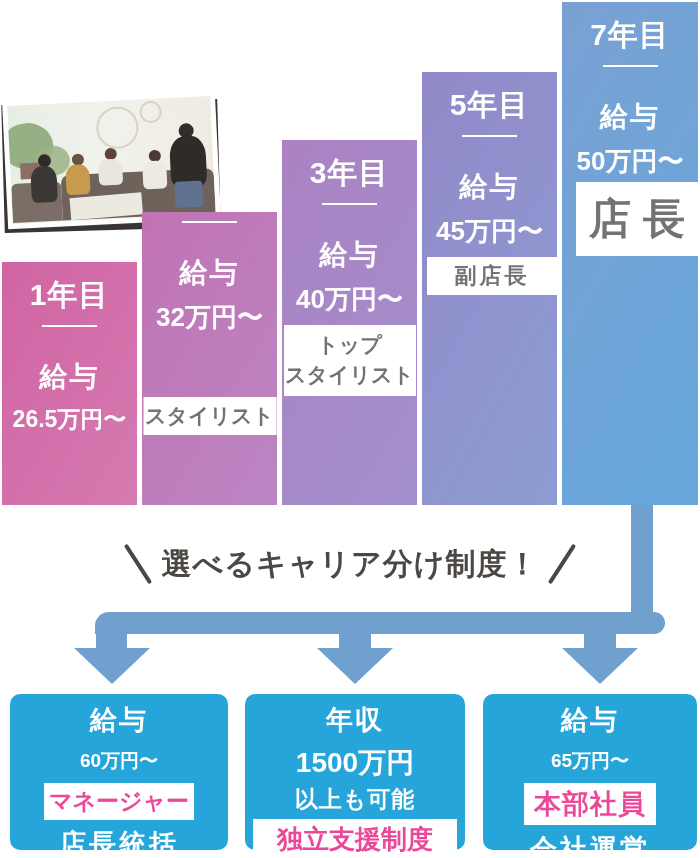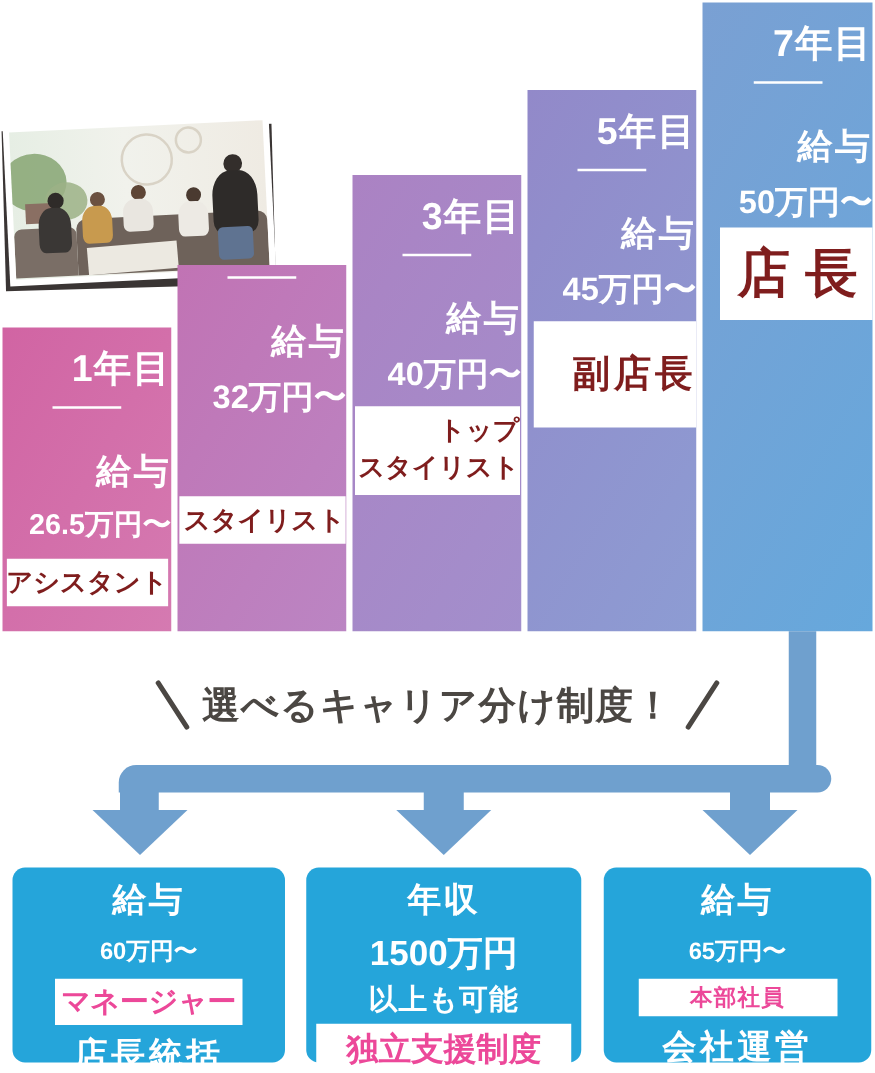--- a/index.html
+++ b/index.html
@@ -4,41 +4,41 @@
 <style>
   * { margin:0; padding:0; box-sizing:border-box; }
   html,body { background:#ffffff; }
   body { font-family:"Liberation Sans","DejaVu Sans",sans-serif; }
   #stage {
     position:relative; width:700px; height:858px; margin:0 auto;
     background:#ffffff; overflow:hidden;
   }
 
   
-  .bar { position:absolute; text-align:right; color:#fff; }
+  .bar { position:absolute; text-align:center; color:#fff; }
   #bar1 { left:2px;   top:262px; width:135px; height:243px; background:linear-gradient(120deg,#d164a3,#d57ab1); }
   #bar2 { left:142px; top:212px; width:135px; height:293px; background:linear-gradient(120deg,#c173b4,#bb85c3); }
   #bar3 { left:282px; top:140px; width:135px; height:365px; background:linear-gradient(120deg,#ab82c3,#a28fcc); }
   #bar4 { left:422px; top:72px;  width:135px; height:433px; background:linear-gradient(120deg,#9289c9,#8d9cd3); }
   #bar5 { left:562px; top:2px;   width:136px; height:503px; background:linear-gradient(120deg,#7aa0d3,#66a8dc); }
 
   .bar .year    { font-size:30px; font-weight:bold; padding-top:13px; letter-spacing:1px; }
   .bar .divider { width:55px; height:2px; background:#fff; margin:9px auto 0; }
   .bar .salary  { font-size:28px; font-weight:bold; margin-top:31px; letter-spacing:2px; }
   .bar .amount  { font-size:26px; font-weight:bold; margin-top:8px; white-space:nowrap; }
   #bar1 .amount { font-size:23px; }
 
   .role {
     position:absolute; top:185px; left:50%; transform:translateX(-50%);
-    background:#fff; color:#7f1d1d; font-weight:bold; white-space:nowrap;
+    background:#fff; color:#737373; font-weight:bold; white-space:nowrap;
   }
   #bar1 .role { font-size:21px; width:129px; padding:5px 0; }
   #bar2 .role { font-size:21px; width:133px; padding:5px 0; }
   #bar3 .role { font-size:21px; width:132px; padding:5px 0; line-height:1.45; white-space:normal; }
-  #bar4 .role { font-size:30px; width:130px; padding:22px 0; left:auto; right:0; transform:none; letter-spacing:3px; }
+  #bar4 .role { font-size:22px; width:130px; padding:4px 0; left:auto; right:0; transform:none; letter-spacing:3px; }
   #bar5 .role { font-size:42px; width:122px; padding:9px 0; left:auto; right:0; transform:none; top:180px; letter-spacing:12px; text-indent:12px; }
 
   
   #photo-shadow {
     position:absolute; left:3px; top:102px; width:216px; height:128px;
     background:#3a3534; transform:rotate(-1.6deg);
   }
   #photo {
     position:absolute; left:5px; top:96px; width:213px; height:128px;
     background:#fff; padding:5px; transform:rotate(-2.8deg);
@@ -84,21 +84,21 @@
   #branch1 { left:10px;  width:218px; }
   #branch2 { left:245px; width:220px; }
   #branch3 { left:483px; width:214px; }
   .branch .blabel  { font-size:27px; font-weight:bold; margin-top:8px; letter-spacing:2px; }
   .branch .bamount { font-size:19px; font-weight:bold; margin-top:10px; }
   #branch2 .bamount{ margin-top:6px; font-size:28px; }
   .branch .bsub    { font-size:23px; font-weight:bold; margin-top:2px; letter-spacing:1px; }
   .branch .btag    { background:#fff; color:#ec4899; font-weight:bold; margin:9px auto 0; padding:3px 0; }
   #branch1 .btag { font-size:23px; width:150px; }
   #branch2 .btag { font-size:26px; width:204px; margin-top:4px; }
-  #branch3 .btag { font-size:18px; width:159px; letter-spacing:1px; }
+  #branch3 .btag { font-size:27px; width:132px; letter-spacing:1px; }
   .branch .bnote { font-size:27px; font-weight:bold; margin-top:6px; letter-spacing:3px; }
 </style>
 </head>
 <body>
 
 <div id="stage">
 
   <div id="photo-shadow"></div>
   <div id="photo">
     <div id="photo-scene">
@@ -122,21 +122,20 @@
       <div class="body" style="left:160px;top:39px;width:36px;height:50px;background:#2e2b29;"></div>
       <div class="scene-el" style="left:163px;top:84px;width:28px;height:26px;background:#5f7391;border-radius:4px;"></div>
     </div>
   </div>
 
   <div class="bar" id="bar1">
     <div class="year">1年目</div>
     <div class="divider"></div>
     <div class="salary">給与</div>
     <div class="amount">26.5万円〜</div>
-    <div class="role">アシスタント</div>
   </div>
 
   <div class="bar" id="bar2">
     <div class="divider"></div>
     <div class="salary">給与</div>
     <div class="amount">32万円〜</div>
     <div class="role">スタイリスト</div>
   </div>
 
   <div class="bar" id="bar3">

